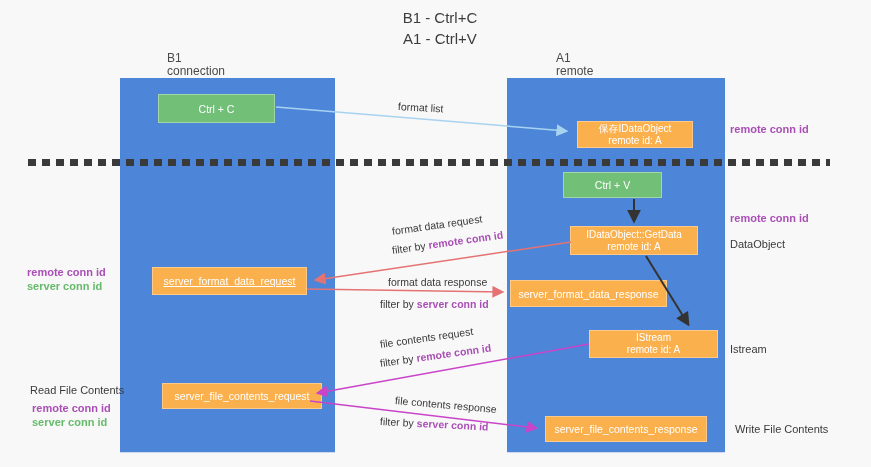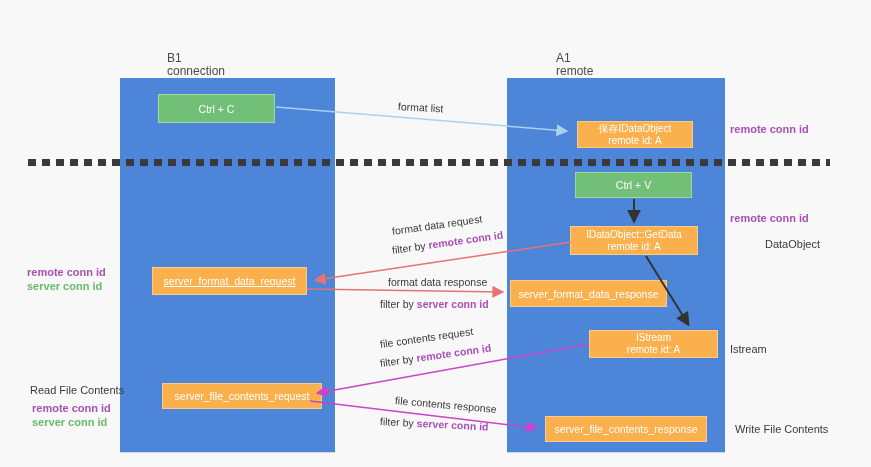--- a/index.html
+++ b/index.html
@@ -53,20 +53,24 @@
   }
   .t-purple{color:#aa4fb6;font-weight:bold;}
   .t-green{color:#66bb6a;font-weight:bold;}
   svg.arrows{position:absolute;left:0;top:0;pointer-events:none;}
 </style>
 </head>
 <body>
 
 <div class="canvas">
 
+  <div class="title">
+    <div>B1 - Ctrl+C</div>
+    <div>A1 - Ctrl+V</div>
+  </div>
 
   <div class="col-header" style="left:167px;top:52px;">
     <div>B1</div>
     <div>connection</div>
   </div>
   <div class="col-header" style="left:556px;top:52px;">
     <div>A1</div>
     <div>remote</div>
   </div>
 
@@ -75,21 +79,21 @@
 
   <div class="dashline"></div>
 
   <div class="box box-green box-single" style="left:158px;top:94px;width:117px;height:29px;">Ctrl + C</div>
 
   <div class="box box-orange" style="left:577px;top:121px;width:116px;height:27px;">
     <div class="l1">保存IDataObject</div>
     <div class="l2">remote id: A</div>
   </div>
 
-  <div class="box box-green box-single" style="left:575px;top:172px;width:117px;height:26px;">Ctrl + V</div>
+  <div class="box box-green box-single" style="left:563px;top:172px;width:99px;height:26px;">Ctrl + V</div>
 
   <div class="box box-orange" style="left:570px;top:226px;width:128px;height:29px;">
     <div class="l1">IDataObject::GetData</div>
     <div class="l2">remote id: A</div>
   </div>
 
   <div class="box box-orange box-single" style="left:152px;top:267px;width:155px;height:28px;text-decoration:underline;">server_format_data_request</div>
 
   <div class="box box-orange box-single" style="left:510px;top:280px;width:157px;height:27px;">server_format_data_response</div>
 
@@ -125,21 +129,21 @@
   </div>
 
   <div class="side-label t-purple" style="left:27px;top:266px;">remote conn id</div>
   <div class="side-label t-green" style="left:27px;top:280px;">server conn id</div>
   <div class="side-label" style="left:30px;top:384px;">Read File Contents</div>
   <div class="side-label t-purple" style="left:32px;top:402px;">remote conn id</div>
   <div class="side-label t-green" style="left:32px;top:416px;">server conn id</div>
 
   <div class="side-label t-purple" style="left:730px;top:123px;">remote conn id</div>
   <div class="side-label t-purple" style="left:730px;top:212px;">remote conn id</div>
-  <div class="side-label" style="left:730px;top:238px;margin-left:35px;">DataObject</div>
+  <div class="side-label" style="left:730px;top:238px;">DataObject</div>
   <div class="side-label" style="left:730px;top:343px;">Istream</div>
   <div class="side-label" style="left:735px;top:423px;">Write File Contents</div>
 
   <svg class="arrows" width="871" height="467" viewBox="0 0 871 467">
     <defs>
       <marker id="m-blue" viewBox="0 0 10 10" refX="8" refY="5" markerWidth="8" markerHeight="8" orient="auto">
         <path d="M0,0 L10,5 L0,10 z" fill="#a8d3f0"></path>
       </marker>
       <marker id="m-black" viewBox="0 0 10 10" refX="8" refY="5" markerWidth="7" markerHeight="7" orient="auto">
         <path d="M0,0 L10,5 L0,10 z" fill="#333333"></path>

